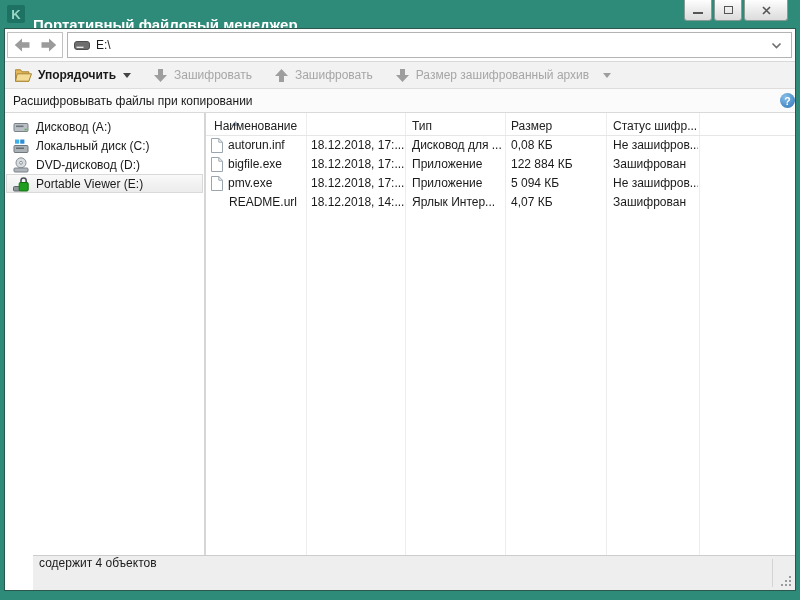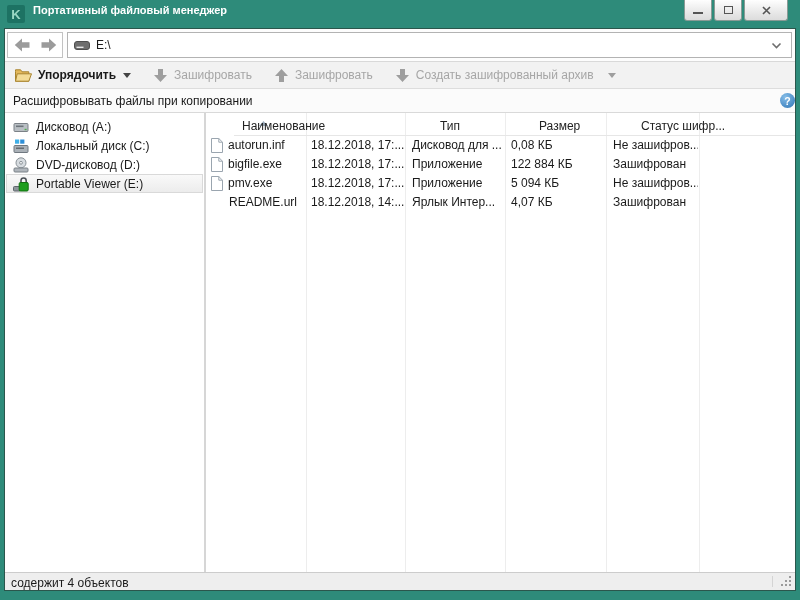--- a/index.html
+++ b/index.html
@@ -16,21 +16,21 @@
   *{box-sizing:border-box;margin:0;padding:0;}
   html,body{width:800px;height:600px;overflow:hidden;}
   body{font-family:"Liberation Sans",sans-serif;font-size:12px;color:var(--text);}
 
   .window{position:relative;width:800px;height:600px;background:var(--titlebar);}
 
   
   .titlebar{position:absolute;left:0;top:0;right:0;height:28px;}
   .app-logo{position:absolute;left:7px;top:5px;width:18px;height:18px;background:var(--logo-bg);
     color:var(--logo-fg);font-weight:bold;font-size:13px;display:flex;align-items:center;justify-content:center;border-radius:2px;}
-  .title-text{position:absolute;left:33px;top:4px;color:#fff;font-weight:bold;font-size:11px;white-space:nowrap;}
+  .title-text{position:absolute;left:33px;top:16px;color:#fff;font-weight:bold;font-size:15px;white-space:nowrap;}
   .win-controls{position:absolute;top:0;right:12px;display:flex;gap:2px;}
   .win-btn{height:21px;width:28px;background:linear-gradient(#fefefe,#ececec 50%,#dcdcdc);
     border:1px solid #8a9a95;border-top:none;border-radius:0 0 3px 3px;
     display:flex;align-items:center;justify-content:center;cursor:pointer;}
   .win-btn.close{width:44px;}
   .glyph-min{width:10px;height:2px;background:#555;margin-top:6px;}
   .glyph-max{width:9px;height:8px;border:1px solid #555;}
 
   
   .window-body{position:absolute;left:4px;right:4px;top:28px;bottom:9px;background:#fff;
@@ -65,36 +65,36 @@
   .main{flex:1;display:flex;min-height:0;background:#fff;}
   .sidebar{width:201px;flex:none;border-right:2px solid #d6d6d6;padding-top:4px;}
   .side-item{height:19px;display:flex;align-items:center;padding-left:5px;margin:0 1px;
     border:1px solid transparent;cursor:pointer;white-space:nowrap;}
   .side-item .ico{width:18px;display:flex;justify-content:center;margin-right:6px;flex:none;}
   .side-item.selected{background:linear-gradient(#f9f9f9,#ececec);border:1px solid #d9d9d9;}
 
   
   .filelist{flex:1;position:relative;overflow:hidden;}
   .grid-line{position:absolute;top:0;bottom:0;width:1px;background:var(--grid);}
-  .fl-header{position:relative;height:23px;border-bottom:1px solid #e6e6e6;cursor:pointer;margin-left:28px;}
+  .fl-header{position:relative;height:23px;border-bottom:1px solid #e6e6e6;cursor:pointer;}
   .h-cell{position:absolute;top:0;height:23px;line-height:26px;white-space:nowrap;overflow:hidden;color:#222;}
   .sort-arrow{position:absolute;left:25px;top:2px;}
   .fl-row{position:relative;height:19px;cursor:pointer;}
   .cell{position:absolute;top:0;height:19px;line-height:19px;white-space:nowrap;overflow:hidden;}
   .c-name{left:5px;width:94px;display:flex;align-items:center;}
   .c-name .ficon{margin-right:5px;flex:none;display:flex;}
   .c-name.no-icon{padding-left:18px;}
   .c-date{left:105px;width:93px;}
   .c-type{left:206px;width:92px;}
   .c-size{left:305px;width:94px;}
   .c-status{left:407px;width:85px;}
 
   
-  .statusbar{height:18px;background:#eeeeee;border-top:1px solid #cccccc;position:relative;
-    display:flex;align-items:flex-end;padding-left:6px;flex:none;}
+  .statusbar{height:35px;background:#eeeeee;border-top:1px solid #cccccc;position:relative;
+    display:flex;align-items:flex-start;padding-left:6px;flex:none;margin-left:28px;}
   .grip-sep{position:absolute;right:22px;top:3px;bottom:3px;width:1px;background:#d4d4d4;}
   .resize-grip{position:absolute;right:3px;bottom:3px;cursor:nwse-resize;display:flex;}
 </style>
 </head>
 <body>
 
 <div class="window">
 
   <div class="titlebar">
     <div class="app-logo">K</div>
@@ -175,21 +175,21 @@
             </svg>
         </span>
         <span class="tb-label">Зашифровать</span>
       </div>
       <div class="tb-item disabled">
         <span class="ico">
           <svg width="15" height="15" viewBox="0 0 15 15">
               <path d="M5 1 L10 1 L10 7 L14 7 L7.5 14 L1 7 L5 7 Z" fill="#9e9e9e"></path>
             </svg>
         </span>
-        <span class="tb-label">Создать зашифрованный архив</span>
+        <span class="tb-label">Размер зашифрованный архив</span>
         <span class="caret" style="margin-left:14px">
           <svg width="8" height="5">
               <path d="M0 0 L8 0 L4 5 Z" fill="#9e9e9e"></path>
             </svg>
         </span>
       </div>
     </div>
 
     <div class="infobar">
       <span>Расшифровывать файлы при копировании</span>

